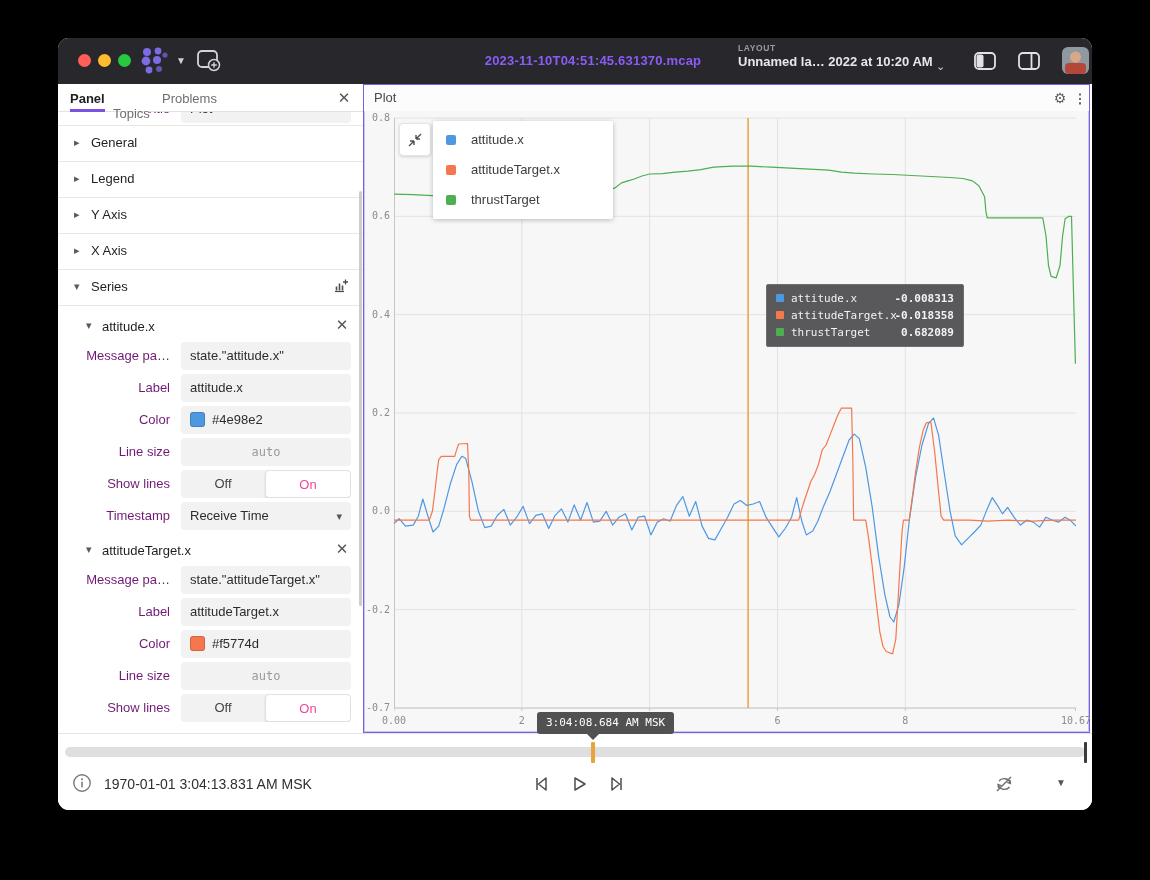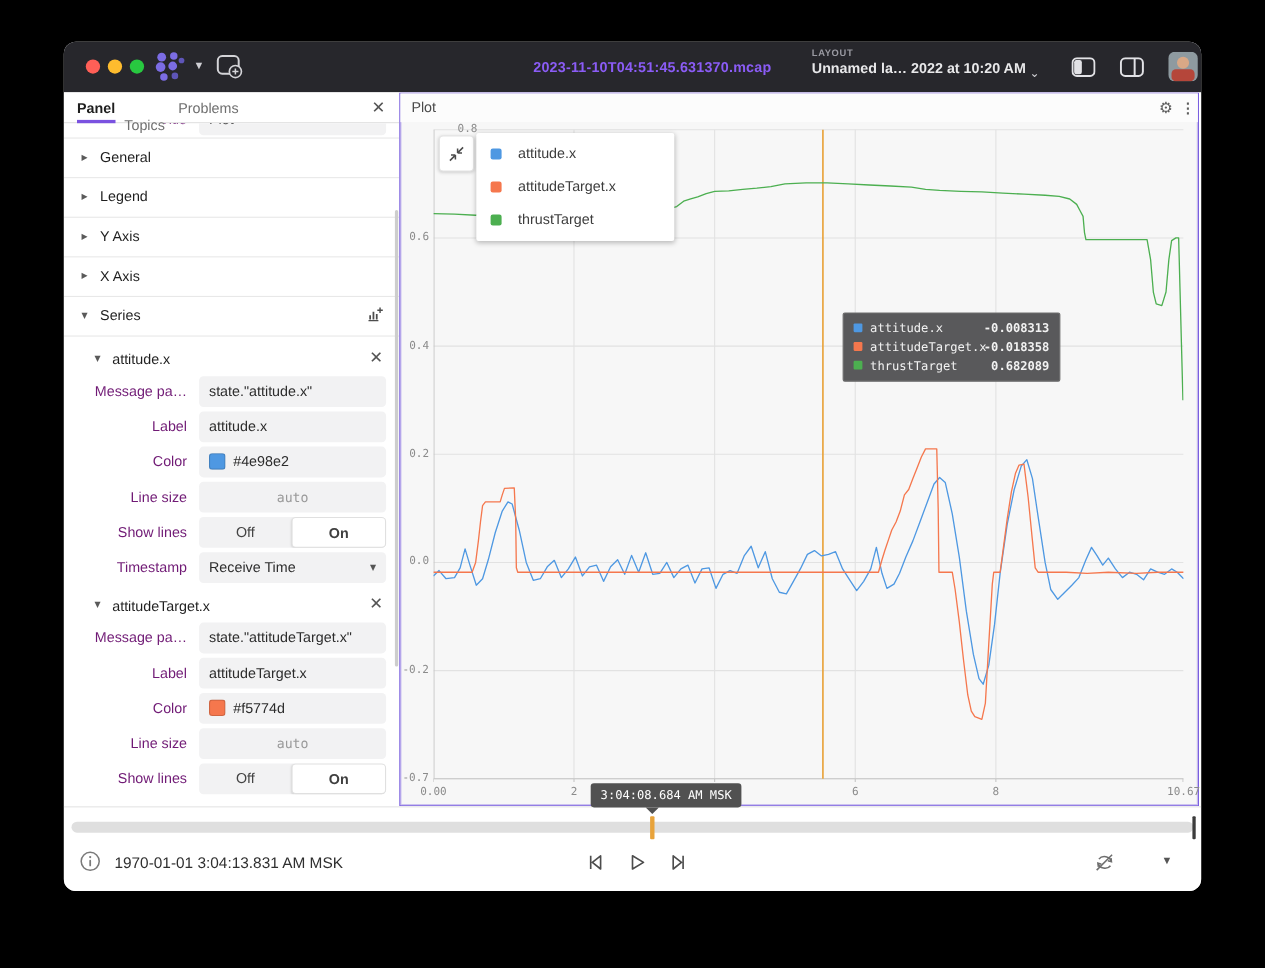--- a/index.html
+++ b/index.html
@@ -38,21 +38,21 @@
   .editor { position:relative; margin-top:6px; }
   .editor-header { position:relative; height:30px; }
   .editor-caret { position:absolute; left:28px; top:7px; font-size:11px; color:#5a5a5a; }
   .editor-title { position:absolute; left:44px; top:7px; font-size:13px; color:#1f1f1f; }
   .editor-close { position:absolute; right:12px; top:4px; font-size:15px; color:#555; width:18px; text-align:center; }
   .editor-row { position:relative; height:28px; margin-bottom:4px; }
   .field-muted { text-align:center; color:#9a9a9a; padding-left:0; font-family:"DejaVu Sans Mono",monospace; font-size:12px; }
   .swatch { display:inline-block; width:15px; height:15px; border-radius:3px; vertical-align:-3px; margin-right:7px; border:1px solid rgba(0,0,0,.15); }
   .toggle { display:flex; padding:0; overflow:hidden; background:#f2f2f3; }
   .toggle .seg { flex:1; text-align:center; line-height:28px; font-size:13px; color:#444; }
-  .toggle .seg.sel { background:#fff; border:1px solid #e0e0e0; border-radius:4px; font-weight:bold; color:#404040; box-shadow:0 1px 2px rgba(0,0,0,.12); }
+  .toggle .seg.sel { background:#fff; border:1px solid #e0e0e0; border-radius:4px; font-weight:normal; color:#ec4899; box-shadow:0 1px 2px rgba(0,0,0,.12); }
   .select-chevron { position:absolute; right:9px; top:0; color:#555; font-size:11px; line-height:28px; }
   #sb-scrollthumb { position:absolute; right:1px; top:107px; width:3px; height:415px; background:#cdcdcd; border-radius:2px; }
 
   
   #plot-panel { position:absolute; left:305px; top:0; width:727px; height:649px; background:#f7f7f7; border:1px solid #7a5fe0; box-shadow:inset 0 0 0 1px rgba(122,95,224,.35); }
   #plot-header { position:absolute; left:0; top:0; width:100%; height:26px; background:#fcfcfc; }
   #plot-title { position:absolute; left:10px; top:5px; font-size:13px; color:#4a4a4a; }
   #gear-btn { position:absolute; left:686px; top:4px; width:20px; height:20px; color:#5d5d5d; font-size:14px; text-align:center; line-height:19px; }
   #kebab-btn { position:absolute; left:709px; top:4px; width:14px; height:20px; color:#5d5d5d; font-size:13px; font-weight:bold; text-align:center; line-height:19px; }
   #chart-svg { position:absolute; left:30px; top:26px; }
@@ -269,21 +269,21 @@
           <line x1="255.6701030927835" y1="597" x2="255.6701030927835" y2="601" stroke="#c6c6c6" stroke-width="1"></line>
           <line x1="383.5051546391753" y1="597" x2="383.5051546391753" y2="601" stroke="#c6c6c6" stroke-width="1"></line>
           <line x1="511.340206185567" y1="597" x2="511.340206185567" y2="601" stroke="#c6c6c6" stroke-width="1"></line>
           <line x1="681.5" y1="597" x2="681.5" y2="601" stroke="#c6c6c6" stroke-width="1"></line>
           <line x1="354.10309278350513" y1="7" x2="354.10309278350513" y2="597" stroke="#e8a33b" stroke-width="1.5"></line>
           <polyline points="0.0,412.6 5.1,407.7 11.5,415.1 19.2,414.1 24.3,405.2 28.8,388.0 33.2,402.8 39.0,421.0 44.7,415.1 49.9,397.9 56.2,373.3 62.6,353.6 67.8,345.3 71.6,347.2 78.0,370.8 84.4,400.3 90.8,416.6 97.2,415.1 103.5,404.3 109.9,398.4 116.3,414.1 122.7,406.2 129.1,395.4 135.5,412.6 141.9,404.3 148.3,402.8 154.7,417.5 161.1,404.3 167.5,397.9 173.9,411.1 180.2,393.9 186.6,409.2 193.0,391.5 199.4,411.1 205.8,410.2 212.2,400.3 218.6,414.1 225.0,406.2 231.4,402.8 237.8,419.0 244.2,406.2 250.6,405.2 256.9,423.9 263.3,411.1 269.7,407.7 276.1,410.2 282.5,394.4 288.9,385.6 295.3,405.2 301.7,390.5 308.1,415.1 314.5,427.4 320.9,428.9 327.3,417.5 333.6,406.2 340.0,393.0 346.4,389.5 352.8,394.4 359.2,393.0 365.6,390.5 372.0,406.2 378.4,416.1 384.8,425.9 391.2,417.5 397.6,406.2 402.7,386.6 407.8,410.2 412.3,423.9 418.7,420.0 423.8,410.2 429.5,395.4 435.9,380.7 442.3,363.5 448.7,346.2 455.1,329.0 460.2,323.1 465.3,327.6 471.7,356.1 478.1,395.4 484.5,444.6 490.9,483.9 496.0,506.0 499.8,511.0 504.9,493.7 510.1,456.9 515.2,410.2 521.6,365.9 528.0,334.0 534.4,312.8 539.5,306.9 544.6,324.1 549.7,358.5 556.1,400.3 561.2,424.9 567.6,433.8 574.0,427.4 580.4,421.0 586.8,414.1 593.2,397.9 598.3,386.6 603.4,394.4 608.5,402.8 613.6,396.4 620.0,406.2 626.4,414.1 632.8,409.2 639.2,411.1 645.6,416.1 652.0,406.2 658.4,409.2 664.7,411.1 671.1,406.2 676.2,409.2 682.0,415.1" fill="none" stroke="#4e98e2" stroke-width="1.2" stroke-linejoin="round"></polyline>
           <polyline points="0.0,409.2 35.2,409.2 38.4,400.3 40.9,380.7 42.8,363.5 44.7,348.7 47.3,345.3 60.7,345.3 62.6,338.9 64.6,333.0 73.5,332.5 74.8,361.0 75.4,405.2 76.7,409.2 404.6,409.2 407.8,397.9 410.4,389.5 414.2,378.2 416.7,370.8 420.6,363.5 424.4,353.6 428.2,338.9 432.1,334.0 435.9,324.1 439.8,314.3 443.6,304.5 447.4,297.1 457.6,297.1 458.9,351.2 459.6,409.2 471.7,409.2 474.3,424.9 478.1,454.4 481.9,488.8 485.8,520.8 489.0,535.5 492.2,540.5 498.6,542.9 501.8,528.2 504.9,474.1 508.1,420.0 509.4,409.2 515.2,409.2 517.7,390.5 521.6,361.0 525.4,336.4 529.2,319.2 532.4,311.8 536.9,310.9 540.7,341.3 544.6,380.7 547.1,405.2 549.7,409.2 575.3,409.2 594.4,410.2 613.6,409.2 639.2,410.2 658.4,409.2 682.0,409.2" fill="none" stroke="#f5774d" stroke-width="1.2" stroke-linejoin="round"></polyline>
           <polyline points="0.0,83.2 19.2,83.7 38.4,84.7 51.1,83.2 76.7,82.7 102.3,83.2 127.8,83.2 153.4,83.2 161.1,83.7 163.6,95.5 166.2,104.4 198.1,104.4 202.0,93.0 205.8,86.7 210.9,84.7 216.0,78.3 221.2,76.8 227.5,71.9 233.9,69.9 240.3,68.0 248.0,65.0 255.7,63.0 268.5,62.6 281.2,61.1 294.0,60.1 306.8,58.6 319.6,56.2 338.8,55.2 357.9,55.2 377.1,56.2 396.3,57.2 415.5,58.1 434.6,59.1 447.4,61.1 460.2,62.1 479.4,63.0 498.6,63.5 517.7,64.5 536.9,65.5 556.1,66.5 568.9,67.5 578.5,69.9 584.8,74.8 588.0,80.8 590.6,85.7 591.9,100.4 593.2,106.8 648.8,106.8 652.0,125.0 654.5,154.5 657.1,165.3 662.2,166.8 666.0,154.5 668.6,125.0 671.1,107.8 675.0,105.3 677.5,105.3 678.8,154.5 680.1,203.7 681.4,252.8" fill="none" stroke="#4caf50" stroke-width="1.2" stroke-linejoin="round"></polyline>
         </svg>
       <div id="yticks">
-          <div class="ytick" style="top: 27px; margin-left: 44px;">0.8</div>
+          <div class="ytick" style="top: 27px;">0.8</div>
           <div class="ytick" style="top: 125.333px;">0.6</div>
           <div class="ytick" style="top: 223.667px;">0.4</div>
           <div class="ytick" style="top: 322px;">0.2</div>
           <div class="ytick" style="top: 420.333px;">0.0</div>
           <div class="ytick" style="top: 518.667px;">-0.2</div>
           <div class="ytick" style="top: 617px;">-0.7</div>
         </div>
       <div id="xticks">
           <div class="xtick" style="left: 8px;">0.00</div>
           <div class="xtick" style="left: 135.835px;">2</div>

